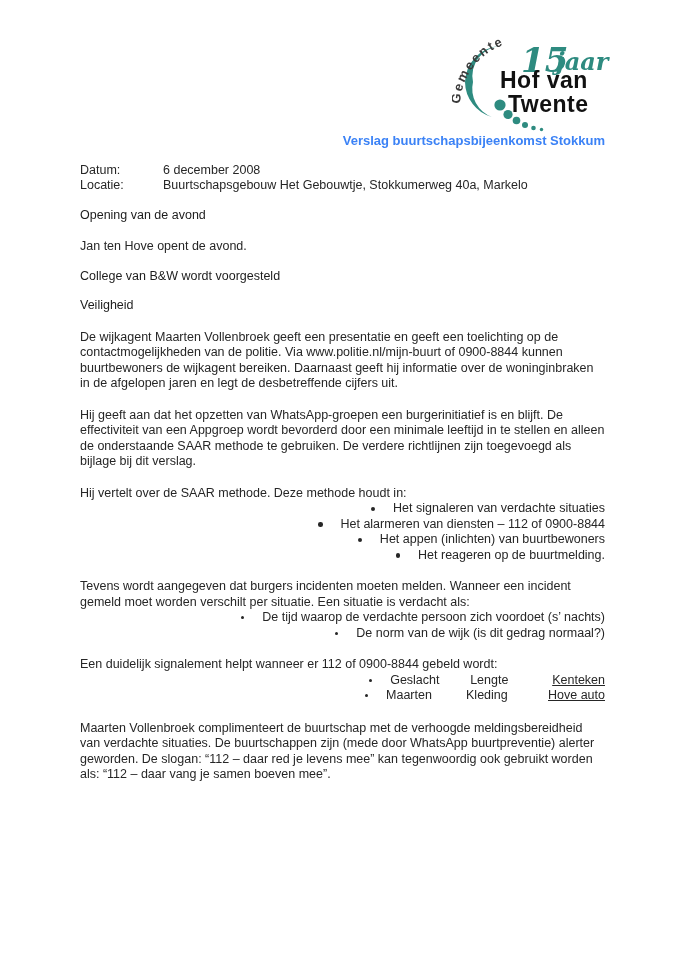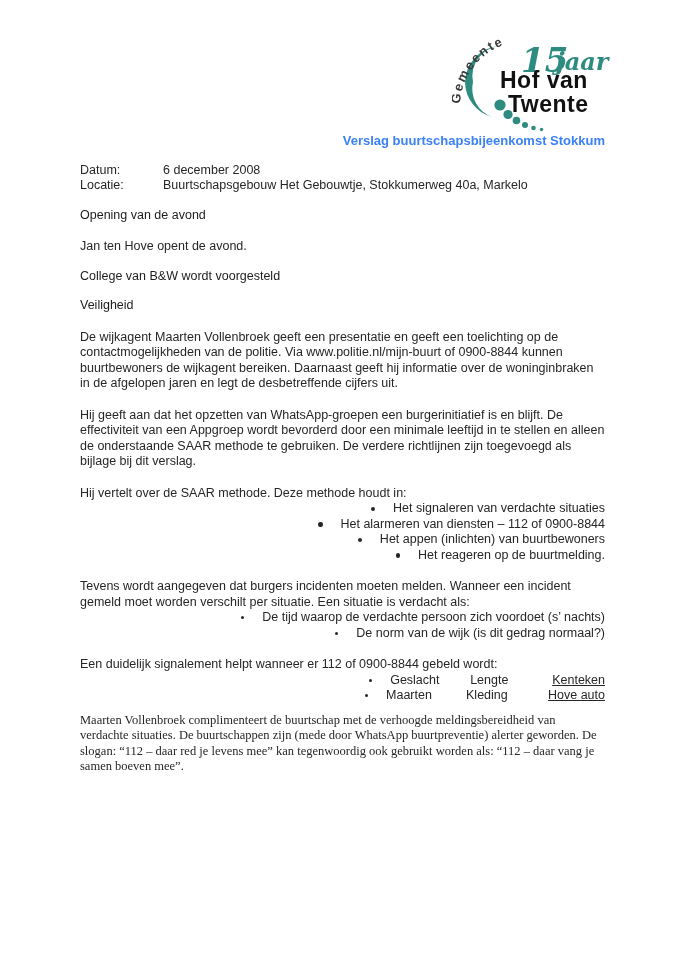--- a/index.html
+++ b/index.html
@@ -56,21 +56,21 @@
     content: "";
     display: block;
     border-radius: 50%;
     background: #262626;
   }
   .bullet-lg .bullet-glyph::before { width: 4.5px; height: 4.5px; }
   .bullet-sm .bullet-glyph::before { width: 3px; height: 3px; }
   .sig-row .col-1 { width: 80px; flex: 0 0 80px; }
   .sig-row .col-2 { width: 82px; flex: 0 0 82px; }
   .sig-row .col-3 { flex: 0 0 auto; text-decoration: underline; }
-  .final { margin-top: 9px; font-family: Liberation Serif, serif; }
+  .final { margin-top: 17px; }
 </style>
 </head>
 <body>
 
 <div class="page">
 
   <div class="logo">
     <svg viewBox="0 0 165 112">
       <defs>
         <path id="gemCurve" d="M 8 78 A 66 66 0 0 1 72 13" fill="none"></path>

